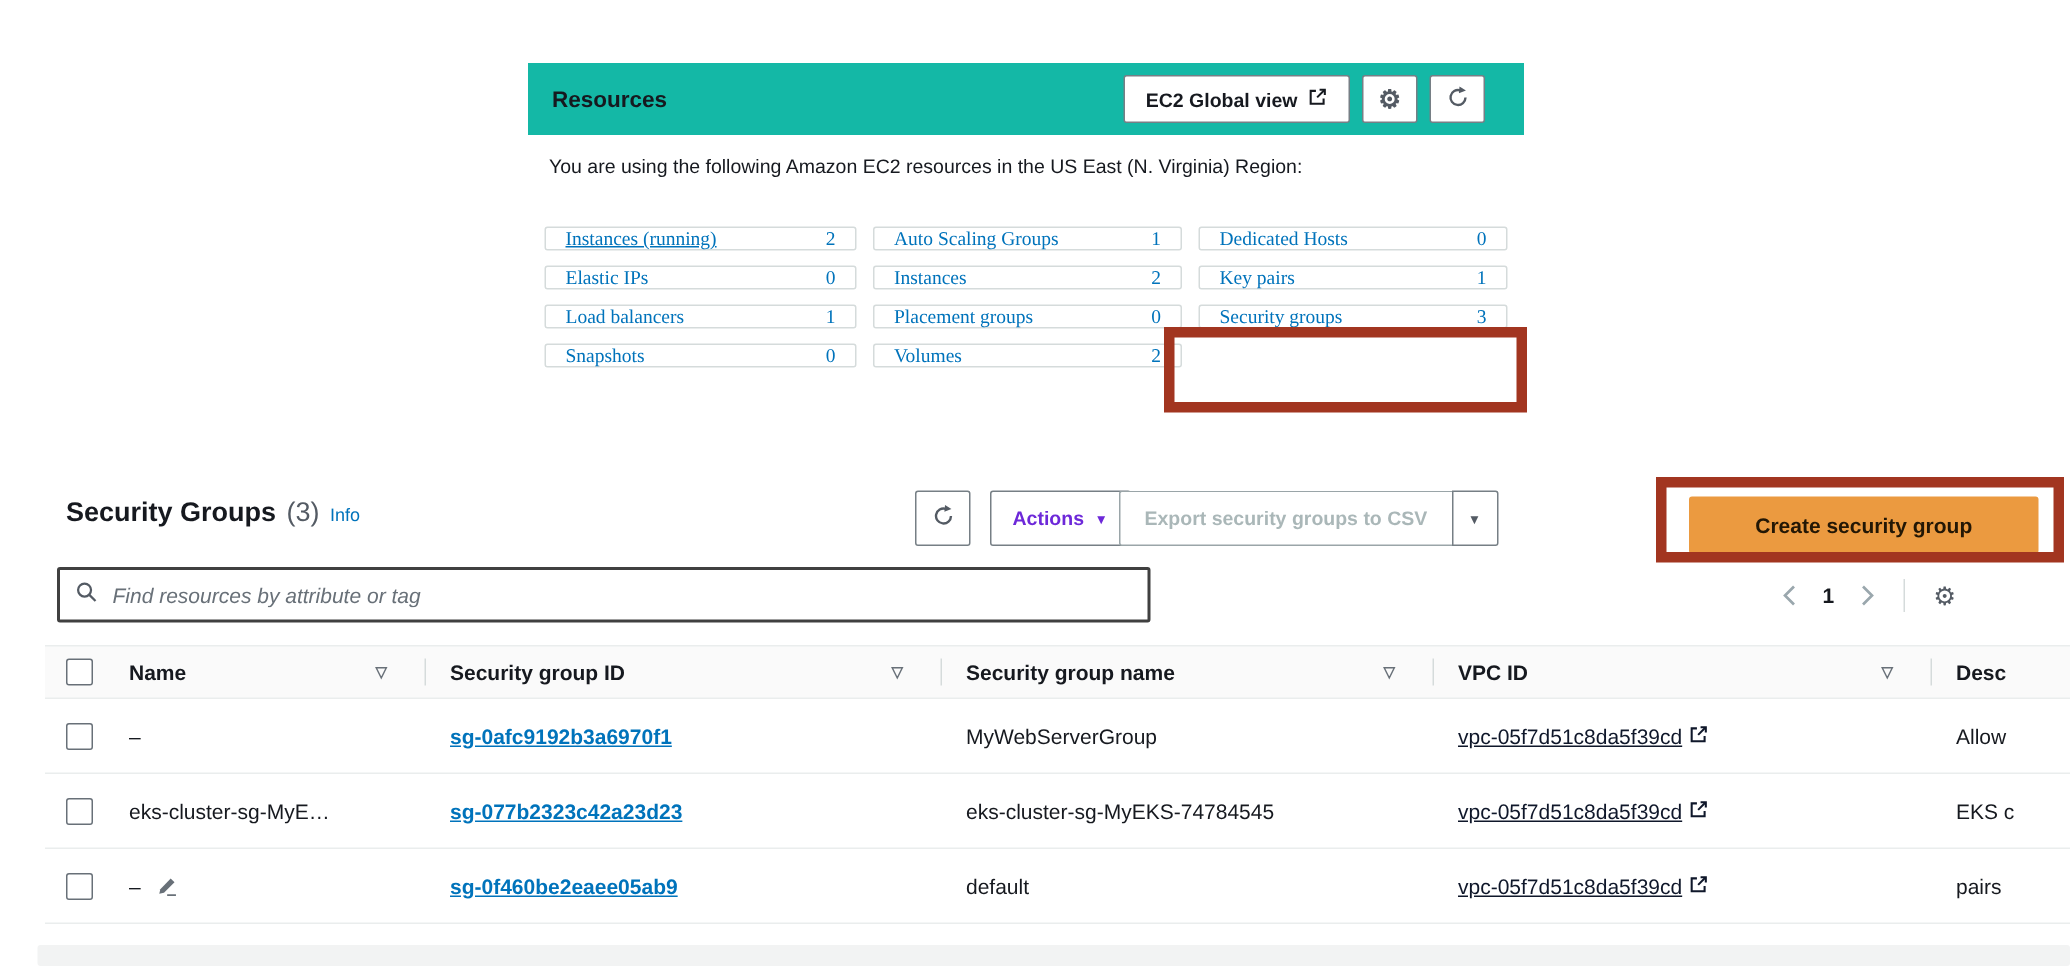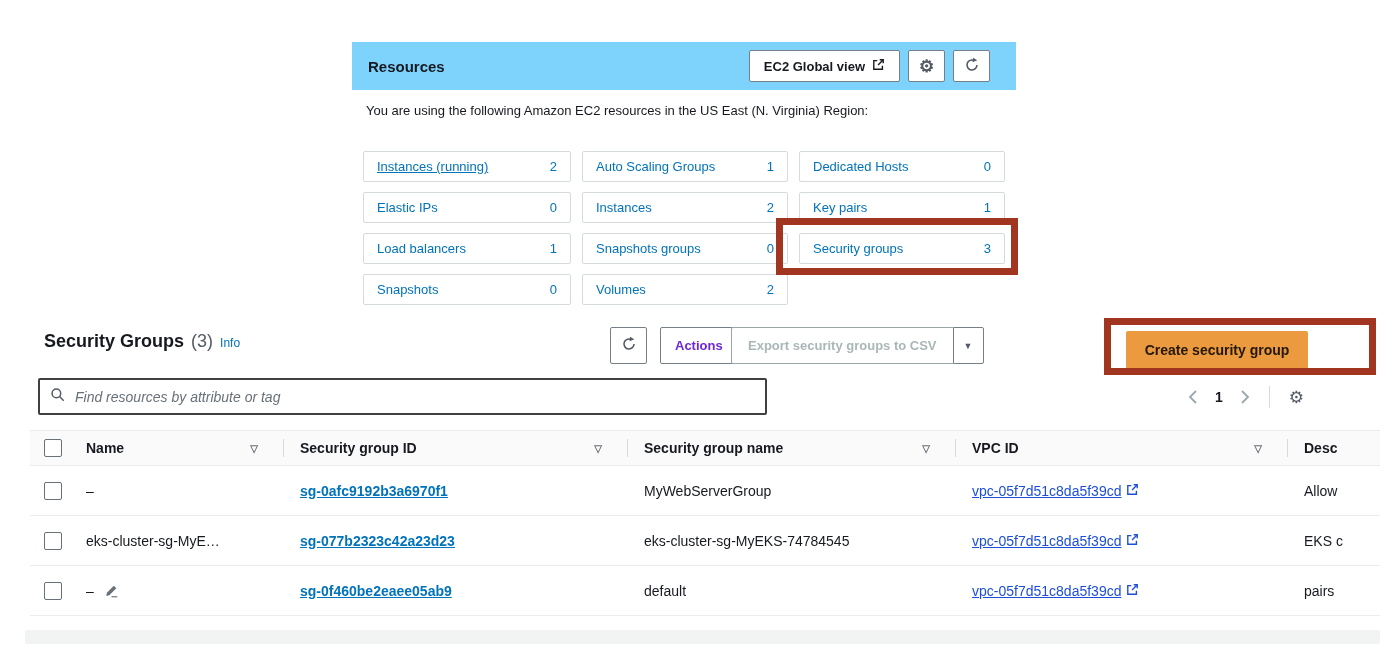--- a/index.html
+++ b/index.html
@@ -3,73 +3,73 @@
 <meta charset="utf-8">
 <style>
   html,body{margin:0;padding:0;}
   body{
     width:1380px;height:652px;position:relative;overflow:hidden;
     background:#ffffff;font-family:"Liberation Sans",sans-serif;color:#16191f;
   }
   
   .res-header{
     position:absolute;left:352px;top:42px;width:664px;height:48px;
-    background:#7dd3fc;display:flex;align-items:center;
+    background:#14b8a6;display:flex;align-items:center;
     padding:0 26px 0 16px;box-sizing:border-box;
   }
   .res-title{font-weight:bold;font-size:15px;color:#16191f;}
   .res-actions{margin-left:auto;display:flex;gap:8px;align-items:flex-start;}
   .btn{
     background:#fff;border:1px solid #767f85;border-radius:2px;
     font-weight:bold;font-size:13px;color:#16191f;
     display:flex;align-items:center;justify-content:center;gap:7px;
     height:32px;padding:0 14px;box-sizing:border-box;cursor:pointer;
   }
   .btn.icon-only{width:37px;padding:0;color:#545b64;}
   .res-intro{position:absolute;left:366px;top:103px;font-size:13px;color:#16191f;}
   .tiles{
     position:absolute;left:363px;top:151px;
     display:grid;grid-template-columns:208px 206px 206px;gap:10px 11px;
   }
   .tile{
-    height:31px;border:1px solid #d5dbdb;border-radius:2px;background:#fff;
+    height:16px;border:1px solid #d5dbdb;border-radius:2px;background:#fff;
     display:flex;align-items:center;justify-content:space-between;
-    padding:0 13px;box-sizing:border-box;font-size:13px;
+    padding:0 13px;box-sizing:border-box;font-size:13px;font-family:Liberation Serif, serif;
   }
   .tile a{color:#0073bb;text-decoration:none;cursor:pointer;}
   .tile .count{color:#0073bb;}
   .tile a.underlined{text-decoration:underline;}
   
   .annotation{
     position:absolute;border:7px solid #a23520;box-sizing:border-box;
     pointer-events:none;z-index:50;background:transparent;
   }
   .annot-1{left:776px;top:218px;width:242px;height:57px;}
   .annot-2{left:1104px;top:318px;width:272px;height:57px;}
   
   .sg-title{position:absolute;left:44px;top:331px;display:flex;align-items:baseline;gap:7px;}
   .sg-title .main{font-size:18px;font-weight:bold;color:#16191f;}
   .sg-title .count{font-size:18px;color:#545b64;}
   .sg-title .info{font-size:12px;color:#0073bb;cursor:pointer;}
   .sg-refresh{position:absolute;left:610px;top:327px;width:40px;height:37px;}
   .sg-actions{position:absolute;left:660px;top:327px;height:37px;color:#6d28d9;}
   .sg-actions .caret{font-size:9px;}
-  .sg-export{position:absolute;left:731px;top:327px;height:37px;display:flex;}
+  .sg-export{position:absolute;left:746px;top:327px;height:37px;display:flex;}
   .sg-export .main{
     height:37px;border:1px solid #9aa5a8;border-right:none;border-radius:2px 0 0 2px;
     background:#fff;color:#aab7b8;font-weight:bold;font-size:13px;
     display:flex;align-items:center;padding:0 16px;box-sizing:border-box;
   }
   .sg-export .arrow{
     width:31px;height:37px;border:1px solid #767f85;border-radius:0 2px 2px 0;
     background:#fff;color:#545b64;font-size:9px;
     display:flex;align-items:center;justify-content:center;cursor:pointer;box-sizing:border-box;
   }
   .sg-create{
-    position:absolute;left:1126px;top:331px;width:182px;height:38px;
+    position:absolute;left:1126px;top:331px;width:233px;height:38px;
     background:#eb9a40;border:none;border-radius:2px;
     font-weight:bold;font-size:14px;color:#231705;
     display:flex;align-items:center;justify-content:center;cursor:pointer;
   }
   
   .sg-search{
     position:absolute;left:38px;top:378px;width:729px;height:37px;
     border:2px solid #404040;border-radius:2px;background:#fff;
     display:flex;align-items:center;padding:0 10px;box-sizing:border-box;gap:8px;color:#545b64;
   }
@@ -101,21 +101,21 @@
   .th{position:relative;font-weight:bold;font-size:14px;color:#16191f;}
   .th .sort{margin-left:auto;margin-right:26px;color:#687078;font-size:10px;cursor:pointer;}
   .th.divided::after{
     content:'';position:absolute;right:0;top:8px;bottom:8px;width:1px;background:#d5dbdb;
   }
   .checkbox{
     width:16px;height:16px;border:1px solid #687078;border-radius:2px;background:#fff;cursor:pointer;
   }
   .td{font-size:14px;color:#16191f;}
   a.sg-link{color:#0073bb;text-decoration:underline;cursor:pointer;font-weight:bold;}
-  .vpc-link{color:#1d4ed8;text-decoration:underline;cursor:pointer;display:flex;align-items:flex-end;gap:5px;}
+  .vpc-link{color:#0f172a;text-decoration:underline;cursor:pointer;display:flex;align-items:flex-end;gap:5px;}
   .vpc-link svg{flex:none;}
   .edit-pencil{color:#687078;margin-left:10px;display:flex;align-items:center;cursor:pointer;}
   .footer-strip{
     position:absolute;left:25px;top:630px;width:1355px;height:14px;background:#f2f3f3;border-radius:2px;
   }
 </style>
 </head>
 <body>
 
 <div class="res-header">
@@ -170,21 +170,21 @@
   </div>
   <div class="tile">
     <a>Key pairs</a>
     <span class="count">1</span>
   </div>
   <div class="tile">
     <a>Load balancers</a>
     <span class="count">1</span>
   </div>
   <div class="tile">
-    <a>Snapshots groups</a>
+    <a>Placement groups</a>
     <span class="count">0</span>
   </div>
   <div class="tile">
     <a>Security groups</a>
     <span class="count">3</span>
   </div>
   <div class="tile">
     <a>Snapshots</a>
     <span class="count">0</span>
   </div>

